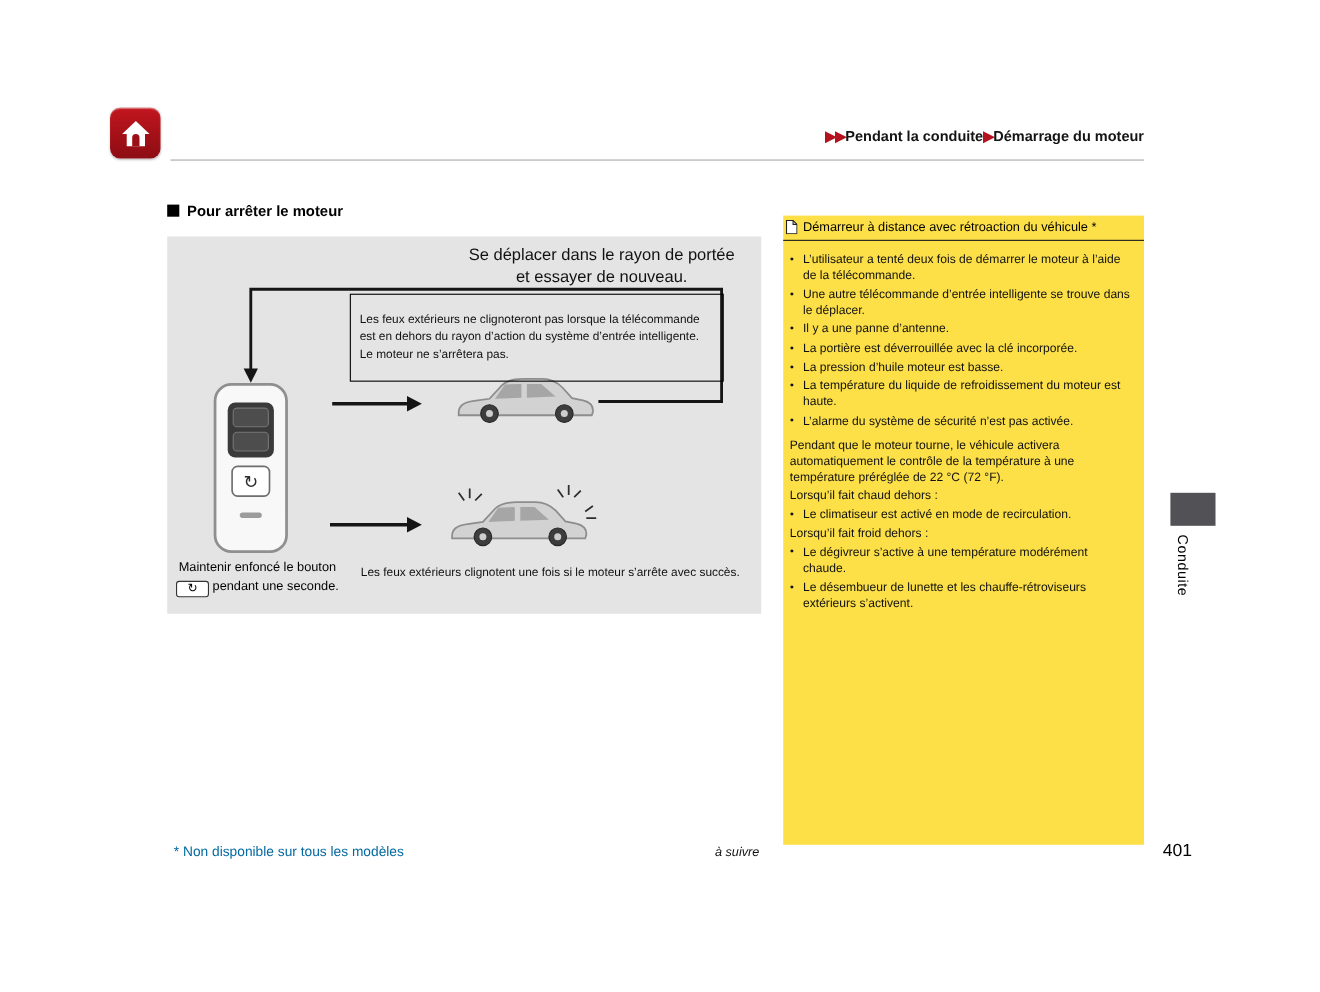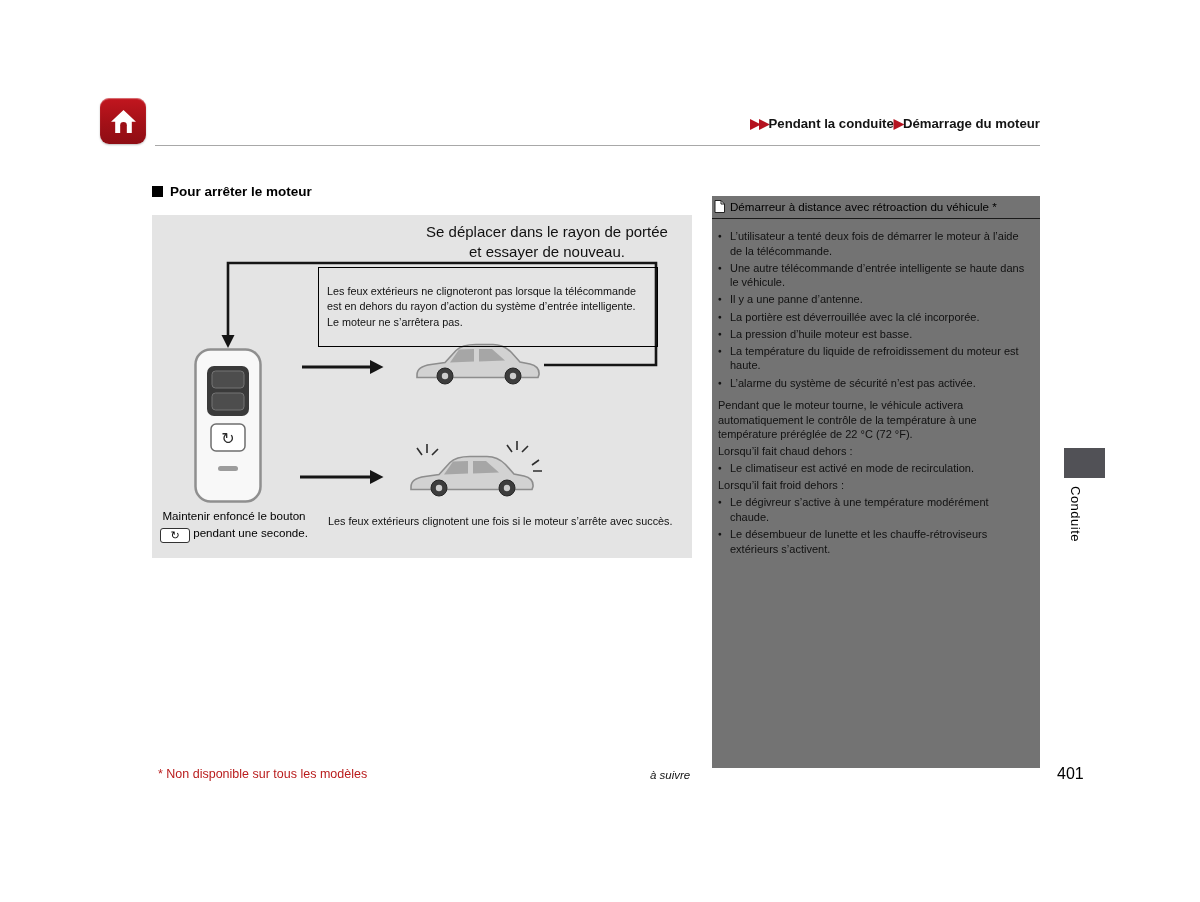--- a/index.html
+++ b/index.html
@@ -47,42 +47,42 @@
   .btn-chip {
     display:inline-flex; align-items:center; justify-content:center;
     width:30px; height:15px; border:1px solid #333; border-radius:3px;
     background:#fff; font-size:11px; vertical-align:-2px; line-height:1;
   }
   .success-text { position:absolute; left:176px; top:300px; width:362px; font-size:10.8px; color:#111; }
 
   
   .sidebar {
     position:absolute; left:712px; top:196px; width:328px; height:572px;
-    background:#737373; font-size:11px; line-height:1.33; color:#111;
+    background:#fde047; font-size:11px; line-height:1.33; color:#111;
   }
   .sidebar-header {
     display:flex; align-items:center; gap:5px;
     padding:3px 4px 4px 2px; border-bottom:1px solid #1a1a1a; font-size:11.6px; color:#000;
   }
   .sidebar-body { padding:7px 10px 0 6px; }
   .sidebar ul { list-style:none; }
   .sidebar li { position:relative; padding-left:12px; margin:2.5px 0; }
   .sidebar li::before { content:"●"; position:absolute; left:0; top:3px; font-size:6.5px; }
   .sb-para { margin-top:8px; }
   .sb-label { margin-top:2px; }
 
   
   .side-tab-square { position:absolute; left:1064px; top:448px; width:41px; height:30px; background:#515156; }
   .side-tab-label {
     position:absolute; left:1068px; top:486px; writing-mode:vertical-rl;
     font-size:13px; letter-spacing:.5px; color:#000;
   }
 
   
-  .footnote { position:absolute; left:158px; top:767px; font-size:12.5px; color:#b91c1c; }
+  .footnote { position:absolute; left:158px; top:767px; font-size:12.5px; color:#0369a1; }
   .continued { position:absolute; left:650px; top:769px; font-size:11.5px; font-style:italic; color:#111; }
   .page-number { position:absolute; left:1057px; top:765px; font-size:16px; color:#000; }
 </style>
 </head>
 <body>
 
 <div class="page">
 
   <div class="home-btn">
     <svg width="27" height="27" viewBox="0 0 26 26">
@@ -170,21 +170,21 @@
     <div class="sidebar-header">
       <svg width="11" height="13" viewBox="0 0 11 13">
         <path d="M1,0.5 H7 L10.5,4 V12.5 H1 Z" fill="#ffffff" stroke="#222" stroke-width="1"></path>
         <path d="M7,0.5 V4 H10.5" fill="none" stroke="#222" stroke-width="1"></path>
       </svg>
       <span>Démarreur à distance avec rétroaction du véhicule *</span>
     </div>
     <div class="sidebar-body">
       <ul>
         <li>L’utilisateur a tenté deux fois de démarrer le moteur à l’aide de la télécommande.</li>
-        <li>Une autre télécommande d’entrée intelligente se haute dans le véhicule.</li>
+        <li>Une autre télécommande d’entrée intelligente se trouve dans le déplacer.</li>
         <li>Il y a une panne d’antenne.</li>
         <li>La portière est déverrouillée avec la clé incorporée.</li>
         <li>La pression d’huile moteur est basse.</li>
         <li>La température du liquide de refroidissement du moteur est haute.</li>
         <li>L’alarme du système de sécurité n’est pas activée.</li>
       </ul>
       <p class="sb-para">Pendant que le moteur tourne, le véhicule activera automatiquement le contrôle de la température à une température préréglée de 22 °C (72 °F).</p>
       <p class="sb-label">Lorsqu’il fait chaud dehors :</p>
       <ul>
         <li>Le climatiseur est activé en mode de recirculation.</li>

